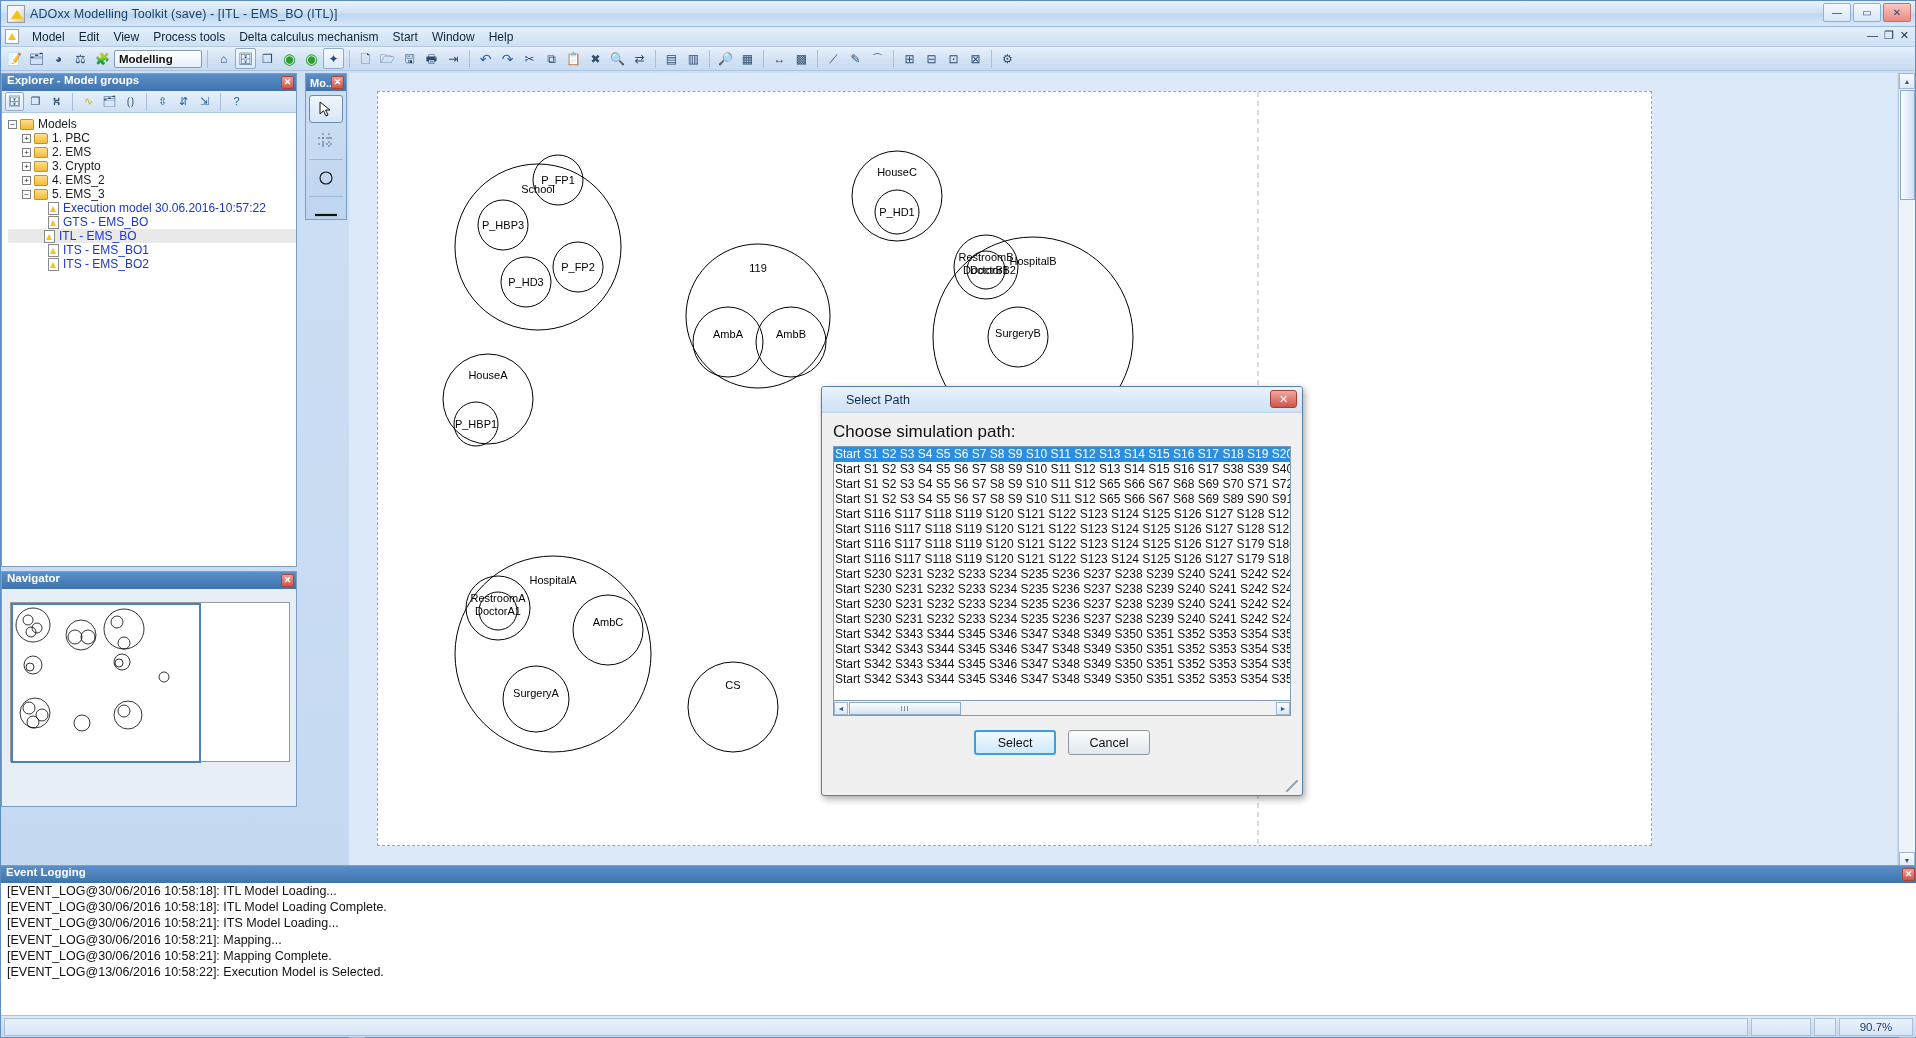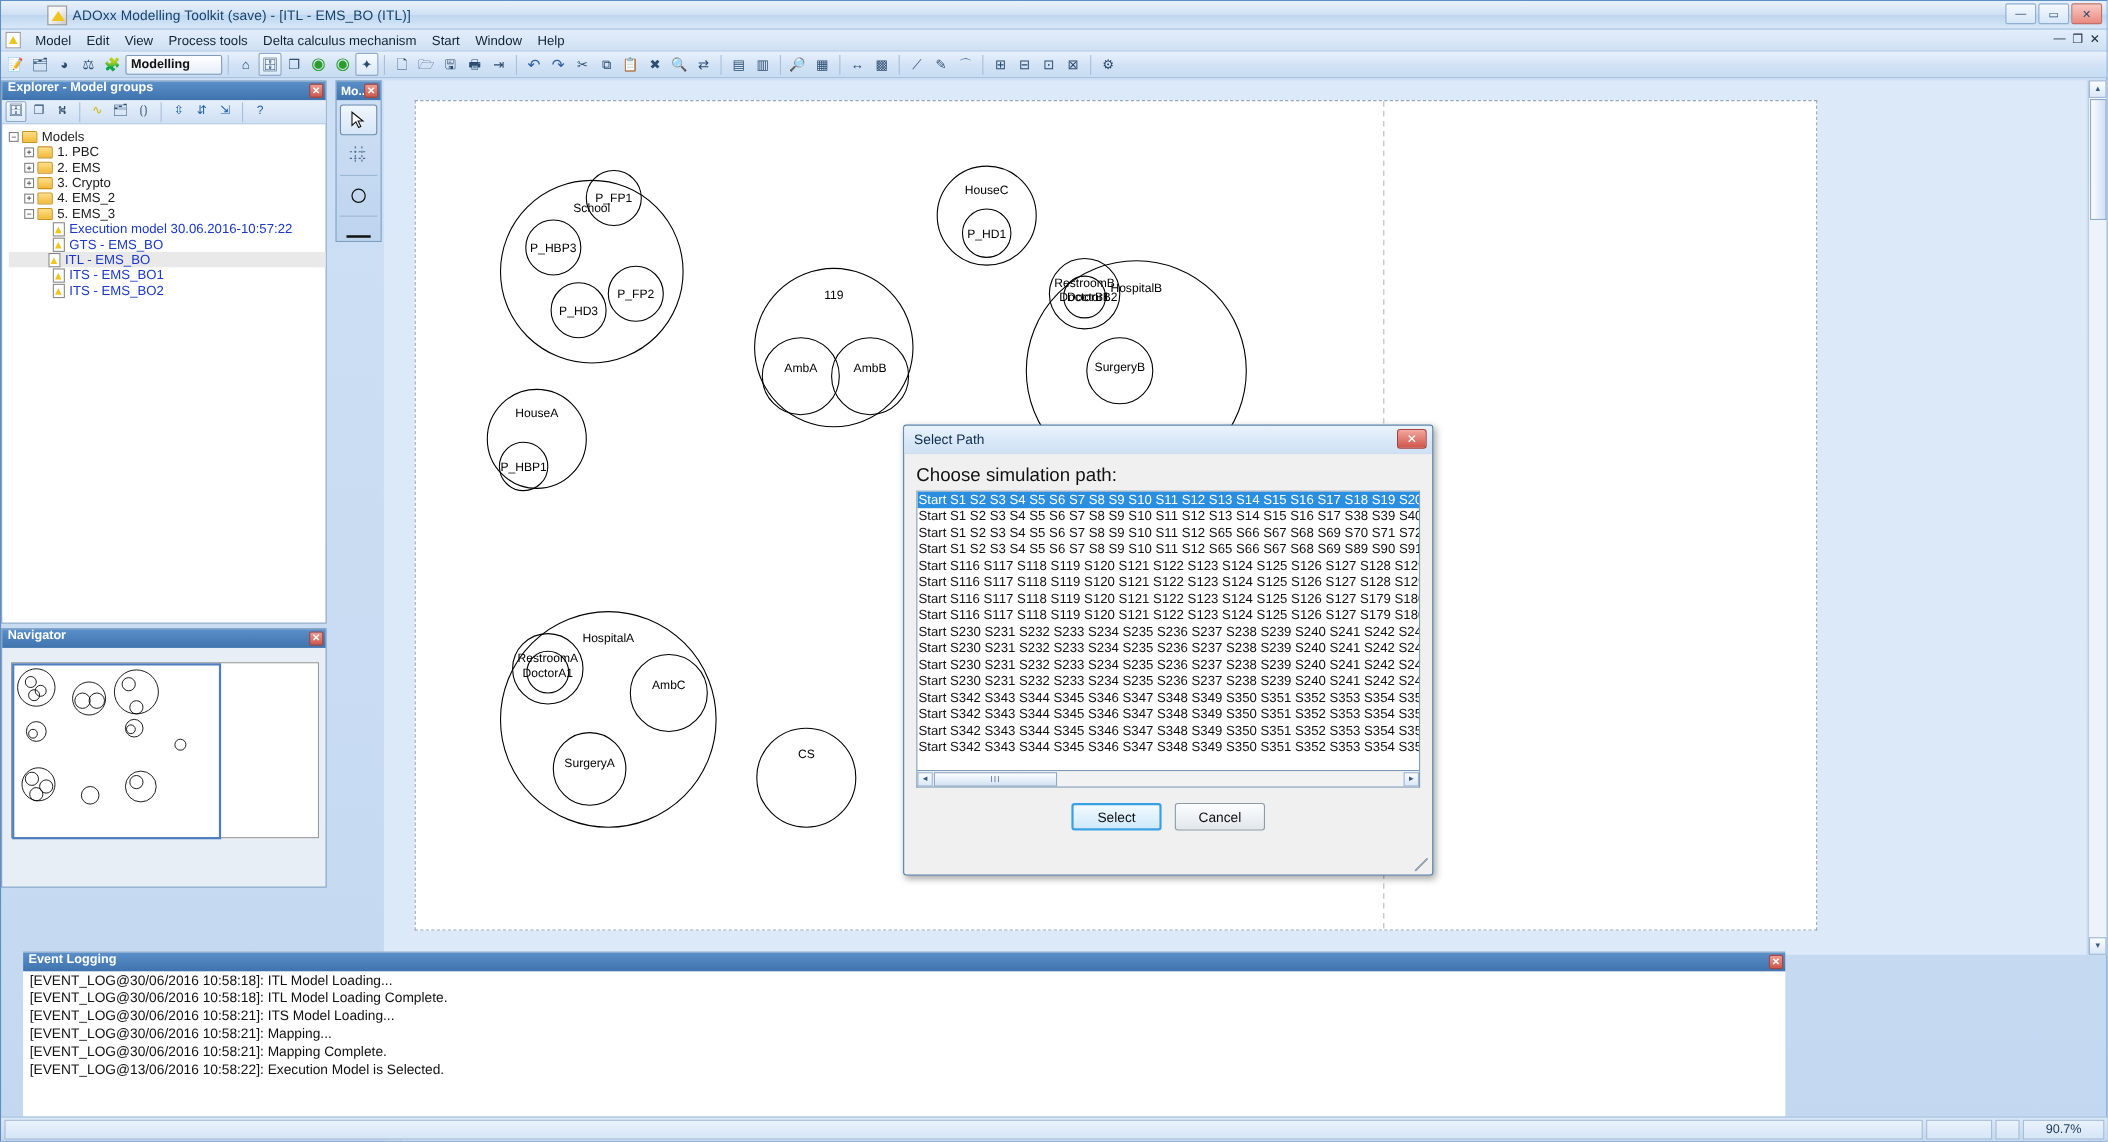--- a/index.html
+++ b/index.html
@@ -16,21 +16,21 @@
     width: 1916px; height: 1038px;
     background: linear-gradient(to bottom, #cfe0f5 0%, #c3d8f0 100%);
     border: 1px solid #5f8ec4;
   }
 
   
   #titlebar {
     position: absolute; left: 0; top: 0; width: 100%; height: 26px;
     background: linear-gradient(to bottom, #e9f2fb 0%, #cfe1f5 48%, #bed6ef 52%, #d8e8f8 100%);
     border-bottom: 1px solid #9cb8d8;
-    display: flex; align-items: center; padding-left: 36px;
+    display: flex; align-items: center;
   }
   #titlebar .app-ico {
     width: 18px; height: 18px; margin: 0 5px 0 6px;
     background: linear-gradient(135deg,#f7f7f7 40%, #c9c9c9 100%);
     border: 1px solid #9a9a9a; position: relative;
   }
   #titlebar .app-ico:after {
     content: ""; position: absolute; left: 3px; top: 4px;
     width: 0; height: 0; border-left: 6px solid transparent;
     border-right: 6px solid transparent; border-bottom: 9px solid #f0c419;
@@ -204,22 +204,22 @@
     background: linear-gradient(to right,#fbfdff,#cfe0f4);
     border: 1px solid #8fa9c6;
   }
   .sbar-h {
     position: absolute; left: 348px; bottom: 0; right: 0; height: 16px;
     background: #eef3fa; border-top: 1px solid #b6c9de; display:flex;
   }
 
   
   #eventlog {
-    position: absolute; left: 0; bottom: 22px; width: 1602px; height: 150px;
-    background: #fff; border-top: 1px solid #7c9ec2; margin-left: 20px;
+    position: absolute; left: 0; bottom: 22px; width: 1916px; height: 150px;
+    background: #fff; border-top: 1px solid #7c9ec2;
   }
   #eventlog .panel-caption { background: linear-gradient(to bottom,#5a8fc8,#3e73ae); }
   .logline { font-size: 12.5px; color: #111; padding-left: 6px; line-height: 16.2px; white-space: nowrap;}
 
   
   #statusbar {
     position: absolute; left:0; bottom:0; width: 1916px; height: 22px;
     background: linear-gradient(to bottom,#dbe8f8,#c4d8ef);
     border-top: 1px solid #a9c3e0; display:flex; align-items:center;text-align:center;
   }
@@ -233,21 +233,21 @@
   #dialog {
     position: absolute; left: 820px; top: 385px; width: 482px; height: 410px;
     background: #f0f0f0; border: 1px solid #5580ad;
     box-shadow: 2px 3px 7px rgba(0,0,0,.35);
     border-radius: 3px;
   }
   #dialog .dlg-title {
     height: 26px; border-radius: 2px 2px 0 0;
     background: linear-gradient(to bottom,#eaf3fc 0%,#dbe9f8 50%,#cfe1f4 100%);
     border-bottom: 1px solid #c0d3e8;
-    display:flex; align-items:center; padding-left: 9px;
+    display:flex; align-items:center; padding-left: 24px;
     font-size: 12.5px; color: #0c2d4f; position: relative;
   }
   #dialog .dlg-close {
     position: absolute; right: 5px; top: 3px; width: 27px; height: 18px;
     background: linear-gradient(to bottom,#f2a79d,#d0544a);
     border: 1px solid #a4403a; border-radius: 3px;
     color: #fff; font-size: 11px; display:flex;align-items:center;justify-content:center;
   }
   #dialog .dlg-body { padding: 9px 11px 0 11px; }
   #dialog .dlg-prompt { font-size: 17px; color: #111; margin-bottom: 4px; }

